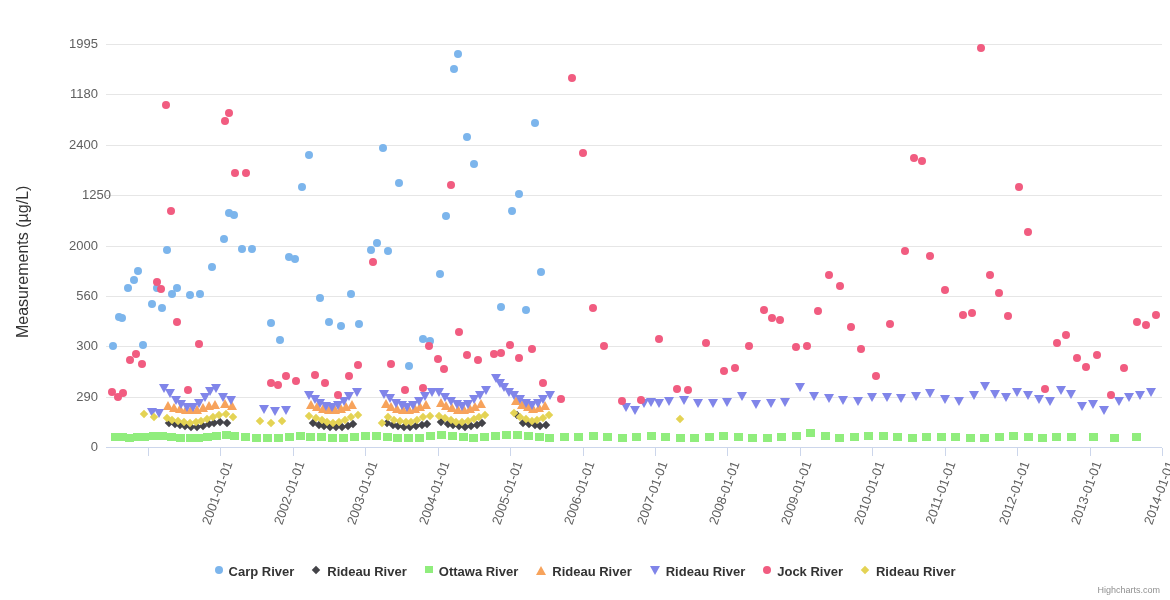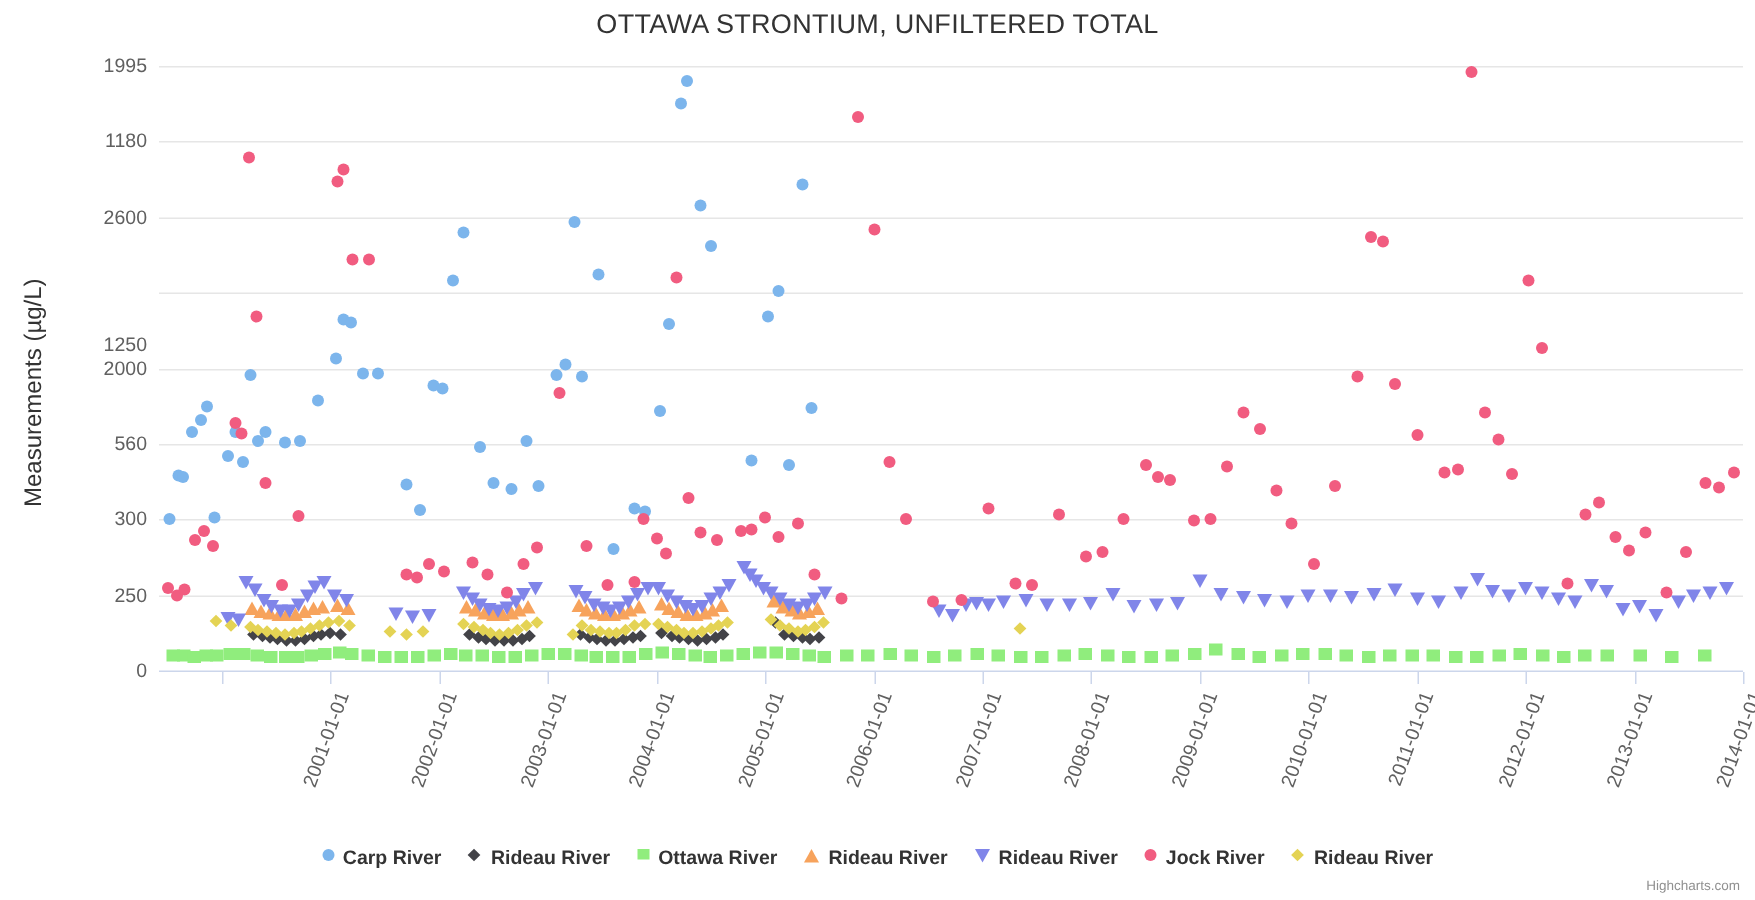--- a/index.html
+++ b/index.html
@@ -116,43 +116,42 @@
     right: 10px; bottom: 5px;
     font-size: 9px;
     color: #909090;
   }
 </style>
 </head>
 <body>
 
 <div id="chart-root">
 
-  <div class="chart-title">OTTAWA STRONTIUM, UNFILTERED TOTAL</div>
 
   <div class="yaxis-title" id="yaxis-title" style="left: 14px; top: 337.5px;">Measurements (µg/L)</div>
 
   <div id="ygrid">
       <div class="axisline" style="left: 106px; top: 447px; width: 1056px;"></div>
       <div class="gridline" style="left: 106px; top: 397px; width: 1056px;"></div>
       <div class="gridline" style="left: 106px; top: 346px; width: 1056px;"></div>
       <div class="gridline" style="left: 106px; top: 296px; width: 1056px;"></div>
       <div class="gridline" style="left: 106px; top: 246px; width: 1056px;"></div>
       <div class="gridline" style="left: 106px; top: 195px; width: 1056px;"></div>
       <div class="gridline" style="left: 106px; top: 145px; width: 1056px;"></div>
       <div class="gridline" style="left: 106px; top: 94px; width: 1056px;"></div>
       <div class="gridline" style="left: 106px; top: 44px; width: 1056px;"></div>
     </div>
   <div id="ylabels">
       <div class="ytick-label" style="left: 42px; top: 440px;">0</div>
-      <div class="ytick-label" style="left: 42px; top: 390px;">250</div>
+      <div class="ytick-label" style="left: 42px; top: 390px;">290</div>
       <div class="ytick-label" style="left: 42px; top: 339px;">300</div>
       <div class="ytick-label" style="left: 42px; top: 289px;">560</div>
       <div class="ytick-label" style="left: 42px; top: 239px;">2000</div>
-      <div class="ytick-label" style="left: 42px; top: 188px; margin-top: 35px;">1250</div>
-      <div class="ytick-label" style="left: 42px; top: 138px;">2600</div>
+      <div class="ytick-label" style="left: 55px; top: 188px;">1250</div>
+      <div class="ytick-label" style="left: 42px; top: 138px;">2400</div>
       <div class="ytick-label" style="left: 42px; top: 87px;">1180</div>
       <div class="ytick-label" style="left: 42px; top: 37px;">1995</div>
     </div>
 
   <div id="plot" style="left: 106px; top: 44px; width: 1056px; height: 404px;">
       <div style="position: absolute; left: 0px; top: 0px; width: 100%; height: 100%;">
         <div class="pt m-circle" style="width: 8px; height: 8px; background: rgb(124, 181, 236); left: 3.2428px; top: 298.25px;"></div>
         <div class="pt m-circle" style="width: 8px; height: 8px; background: rgb(124, 181, 236); left: 9.03704px; top: 269.032px;"></div>
         <div class="pt m-circle" style="width: 8px; height: 8px; background: rgb(124, 181, 236); left: 11.9342px; top: 270.04px;"></div>
         <div class="pt m-circle" style="width: 8px; height: 8px; background: rgb(124, 181, 236); left: 18.4527px; top: 240.419px;"></div>

